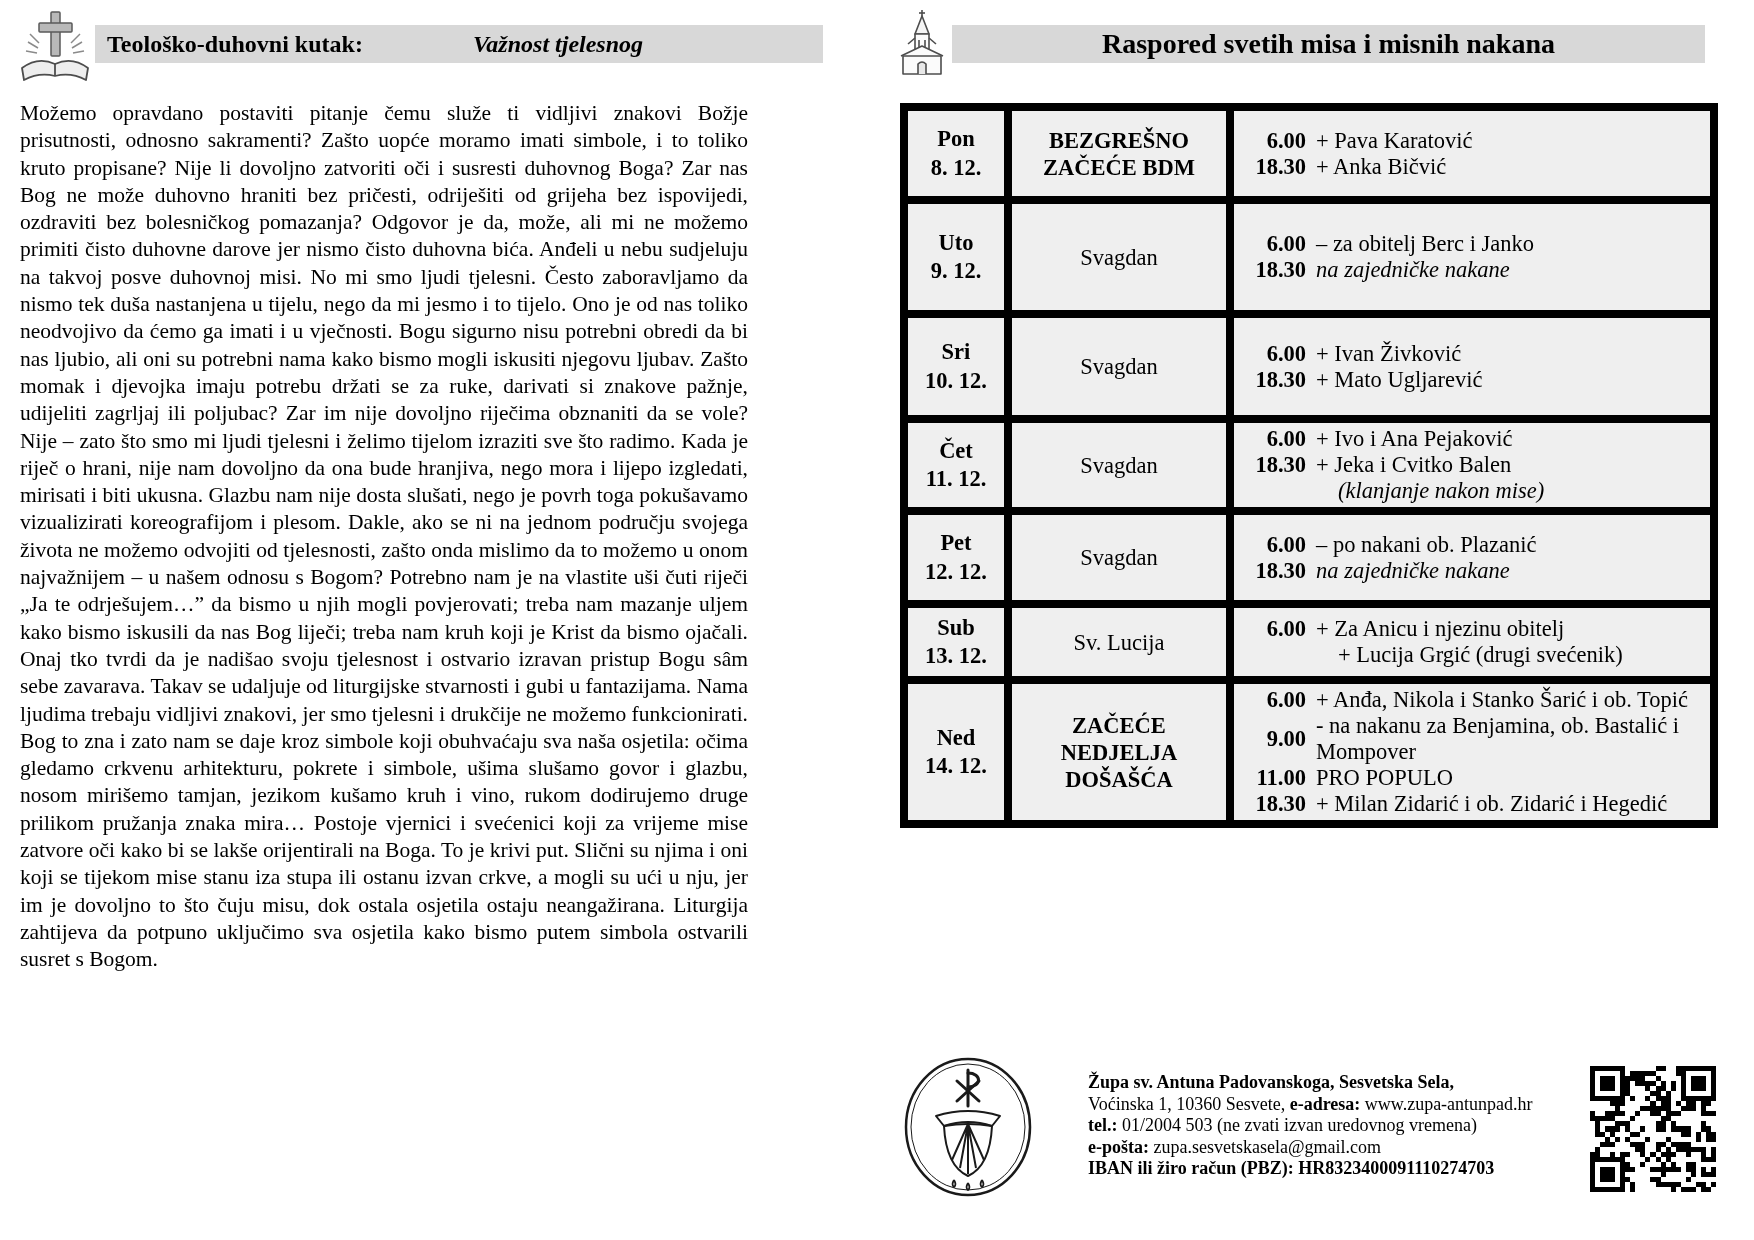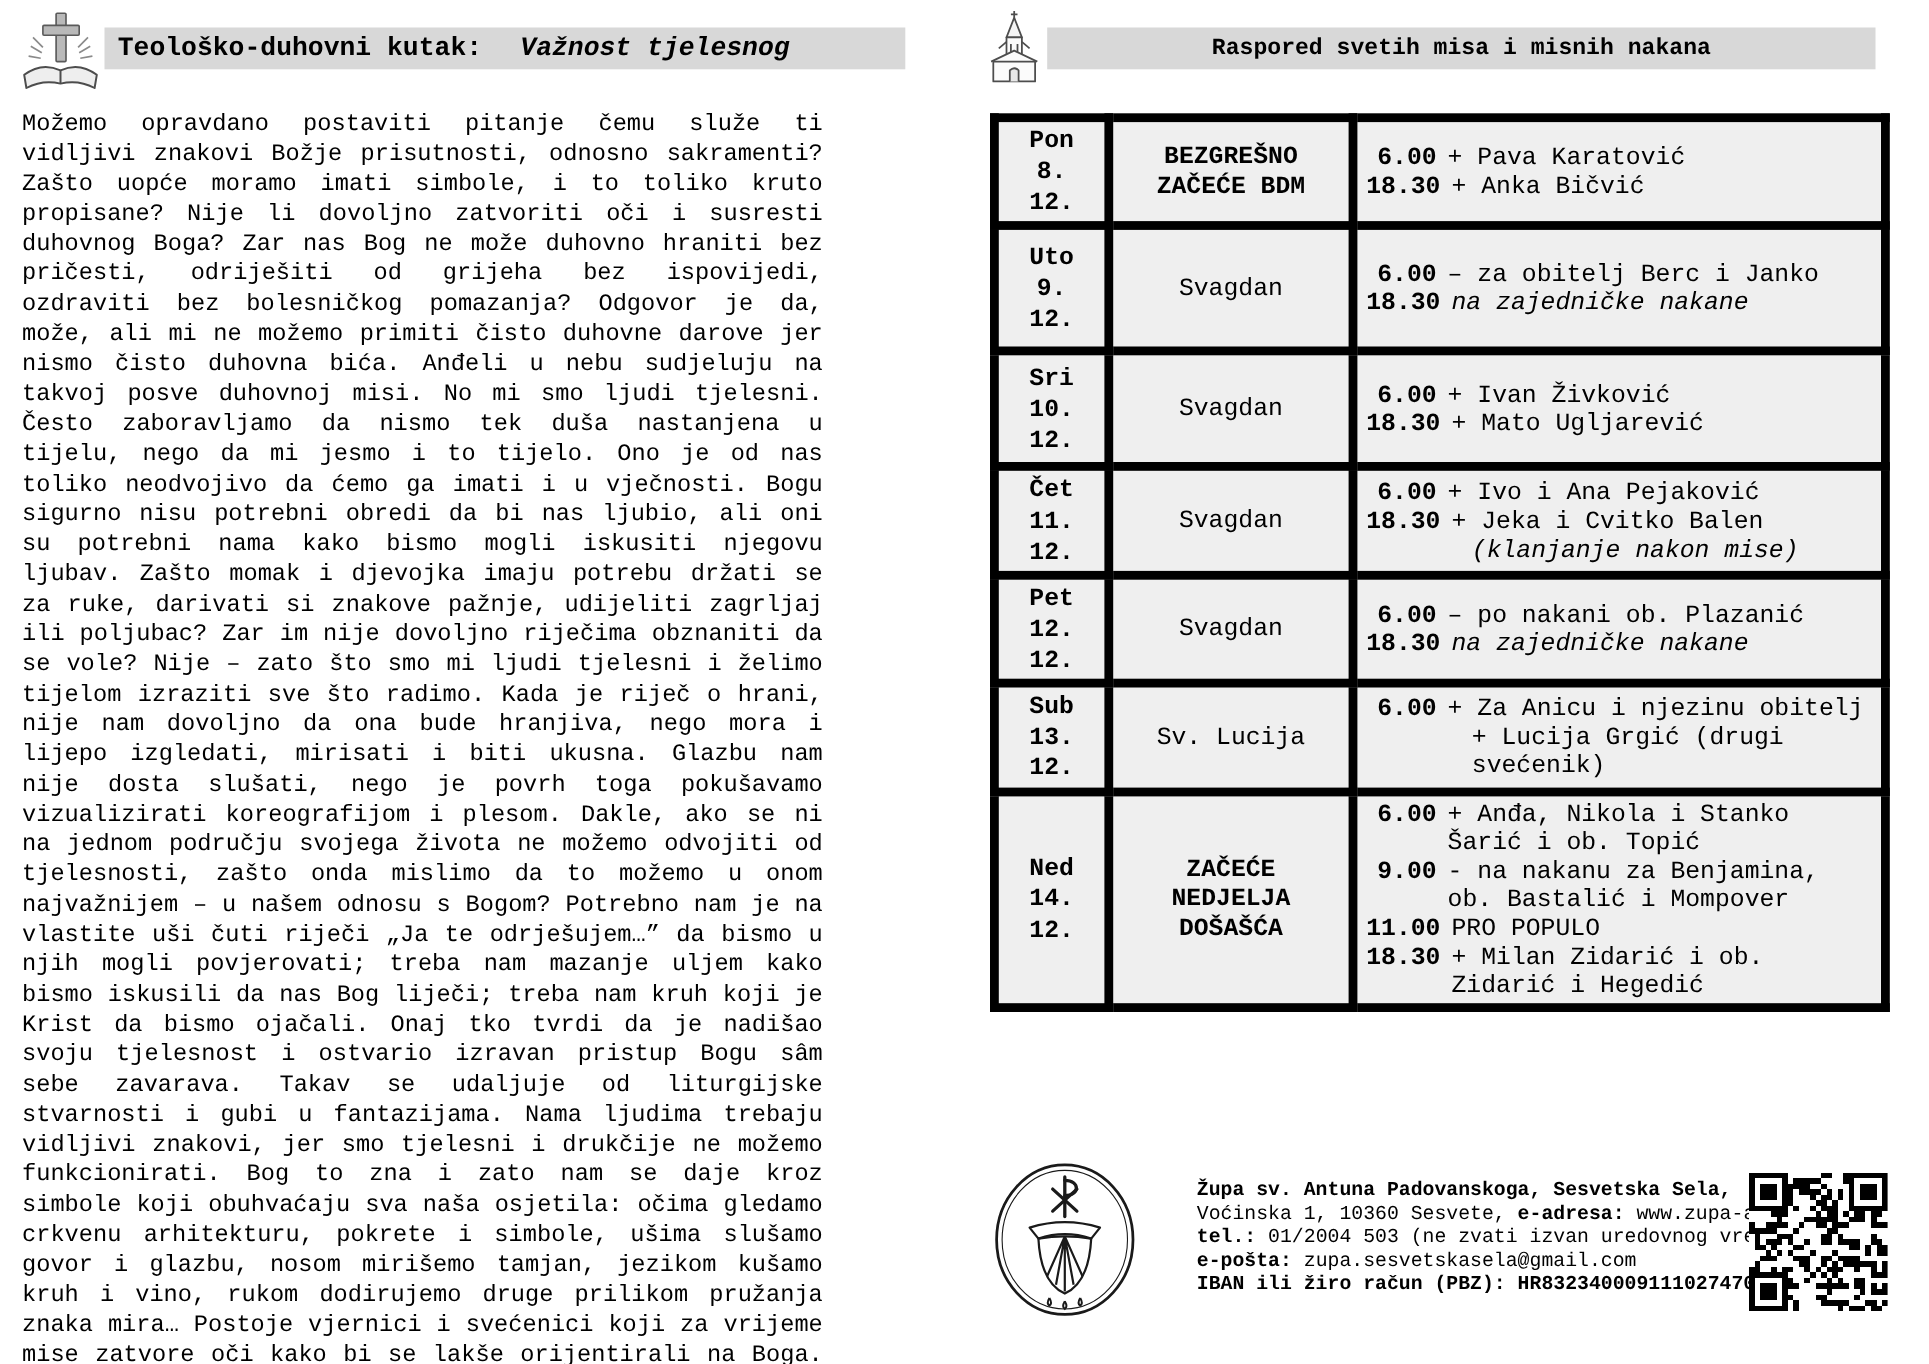--- a/index.html
+++ b/index.html
@@ -1,42 +1,42 @@
 <!DOCTYPE html>
 <html lang="hr"><head>
 <meta charset="utf-8">
 <style>
   html,body{margin:0;padding:0;background:#fff;}
   .page{position:relative;width:1754px;height:1240px;background:#ffffff;
-        font-family:Liberation Mono, monospace;color:#000;overflow:hidden;}
+        font-family:Liberation Serif, serif;color:#000;overflow:hidden;}
 
   
   .hbar{position:absolute;top:25px;height:38px;background:#d8d8d8;display:flex;align-items:center;}
   .hbar-left{left:95px;width:728px;}
   .htitle{font-weight:bold;font-size:24px;margin-left:12px;white-space:nowrap;}
   .hsub{font-weight:bold;font-style:italic;font-size:24px;position:absolute;left:378px;white-space:nowrap;}
   .hbar-right{left:952px;width:753px;justify-content:center;}
-  .rtitle{font-weight:bold;font-size:21px;white-space:nowrap;}
+  .rtitle{font-weight:bold;font-size:28px;white-space:nowrap;}
 
   .icon-cross{position:absolute;left:14px;top:6px;}
   .icon-church{position:absolute;left:893px;top:8px;}
 
   
   .body-text{position:absolute;left:20px;top:100px;width:728px;margin:0;
              font-size:21.5px;line-height:27.3px;text-align:justify;}
 
   
   .schedule{position:absolute;left:900px;top:103px;width:810px;border-collapse:collapse;table-layout:fixed;}
   .schedule td{border:8px solid #000000;background:#efefef;padding:3px 8px;font-size:22.5px;vertical-align:middle;}
   .schedule col.c1{width:104px;} .schedule col.c2{width:222px;} .schedule col.c3{width:484px;}
   td.day{text-align:center;font-weight:bold;line-height:1.25;}
   td.feast{text-align:center;line-height:1.2;}
   td.feast.bold{font-weight:bold;}
   td.masses{line-height:26px;}
-  .mass{display:flex;align-items:flex-start;}
+  .mass{display:flex;align-items:center;}
   .mtime{flex:0 0 64px;text-align:right;font-weight:bold;margin-right:10px;white-space:nowrap;}
   .mtext{min-width:0;}
   .italic{font-style:italic;}
   .indent1{padding-left:22px;}
 
   
   .logo{position:absolute;left:902px;top:1056px;}
   .contact{position:absolute;left:1088px;top:1072px;width:500px;font-size:18px;line-height:21.5px;}
   .contact .cline{white-space:nowrap;}
   .contact .b{font-weight:bold;}

